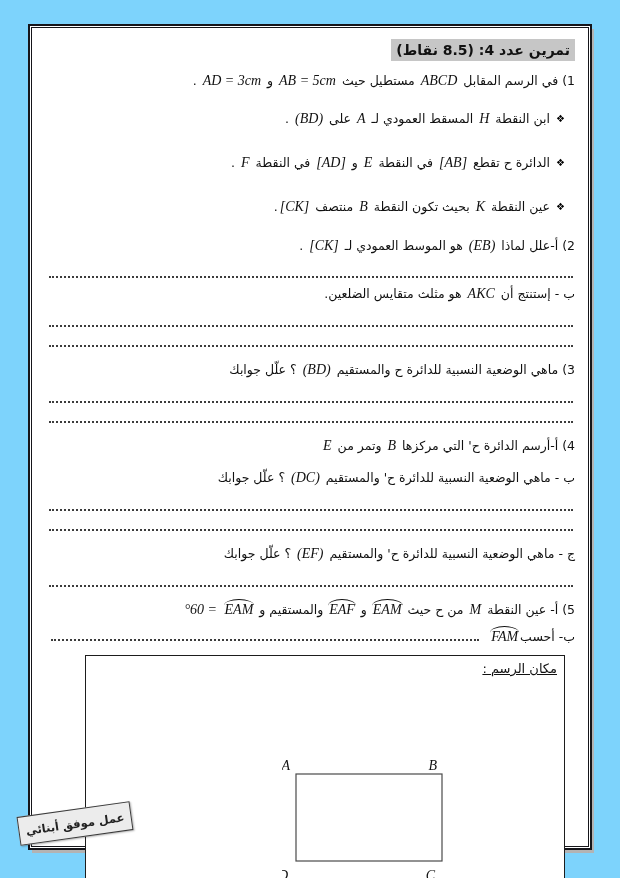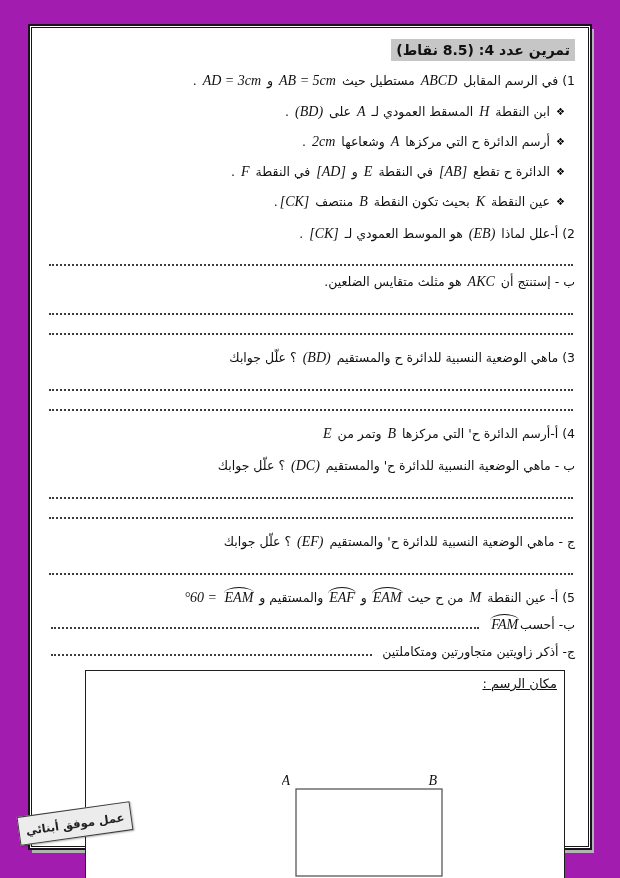--- a/index.html
+++ b/index.html
@@ -1,17 +1,17 @@
 <!DOCTYPE html>
 <html lang="ar"><head>
 <meta charset="utf-8">
 <style>
   html,body{margin:0;padding:0;background:#ffffff;}
   .sheet{
-    position:relative;width:620px;height:878px;background:#a21caf;overflow:hidden;
+    position:relative;width:620px;height:878px;background:#7dd3fc;overflow:hidden;
     font-family:"DejaVu Sans",sans-serif;color:#111;
   }
   .frame{
     position:absolute;left:28px;top:24px;width:560px;height:822px;
     border:2px solid #15151a;
     box-shadow:3px 4px 0 -1px #b3b3b3;
     background:#fff;
   }
   .frame-inner{position:absolute;inset:1px;border:1px solid #15151a;}
   .content{
@@ -20,21 +20,21 @@
   }
   .title-row{margin:2px 0 4px 0;}
   .title{
     display:inline-block;background:#c6c6c6;font-weight:bold;font-size:14px;
     padding:2px 5px 1px 5px;
   }
   .ln{margin:6px 0;text-align:right;}
   .ln.first{margin-top:10px;}
   .ln.sp{margin-top:13px;}
   .bullets{margin:4px 0 2px 0;padding-right:10px;}
-  .bl{margin:14px 0;line-height:16px;}
+  .bl{margin:14px 0;line-height:30px;}
   .bullet-glyph{font-size:10px;margin-left:6px;vertical-align:1px;color:#000;}
   
   .m{
     font-family:"Liberation Serif","DejaVu Serif",serif;
     font-style:italic;font-size:14px;padding:0 2px;white-space:nowrap;
   }
   .mgroup{white-space:nowrap;}
   .hat{position:relative;display:inline-block;line-height:1;}
   .hat::before{
     content:"";position:absolute;left:1px;right:1px;top:-4px;height:6px;
@@ -83,23 +83,20 @@
 
         <div class="ln first">
           <span>1) في الرسم المقابل </span><span class="m">ABCD</span><span> مستطيل حيث </span><span class="m">AB = 5cm</span><span> و </span><span class="m">AD = 3cm</span><span> .</span>
         </div>
 
         <div class="bullets">
           <div class="bl">
             <span class="bullet-glyph">❖</span><span>ابن النقطة </span><span class="m">H</span><span> المسقط العمودي لـ </span><span class="m">A</span><span> على </span><span class="m">(BD)</span><span> .</span>
           </div>
           <div class="bl">
-            <span class="bullet-glyph">❖</span><span>أرسم الدائرة ح التي مركزها </span><span class="m">A</span><span> وشعاعها </span><span class="m">2cm</span><span> .</span>
-          </div>
-          <div class="bl">
             <span class="bullet-glyph">❖</span><span>الدائرة ح تقطع </span><span class="m">[AB]</span><span> في النقطة </span><span class="m">E</span><span> و </span><span class="m">[AD]</span><span> في النقطة </span><span class="m">F</span><span> .</span>
           </div>
           <div class="bl">
             <span class="bullet-glyph">❖</span><span>عين النقطة </span><span class="m">K</span><span> بحيث تكون النقطة </span><span class="m">B</span><span> منتصف </span><span class="m">[CK]</span><span>.</span>
           </div>
         </div>
 
         <div class="ln sp">
           <span>2) أ-علل لماذا </span><span class="m">(EB)</span><span> هو الموسط العمودي لـ </span><span class="m">[CK]</span><span> .</span>
         </div>
@@ -135,24 +132,20 @@
         <div class="ln sp">
           <span>5) أ- عين النقطة </span><span class="m">M</span><span> من ح حيث </span><span class="mgroup"><span class="m hat">EAM</span></span><span> و </span><span class="mgroup"><span class="m hat">EAF</span></span><span> والمستقيم و </span><span class="mgroup"><span class="m hat">EAM</span><span class="m"> = 60°</span></span>
         </div>
 
         <div class="flexln">
           <span>ب- أحسب </span>
           <span class="mgroup"><span class="m hat">FAM</span></span>
           <div class="leader"></div>
         </div>
 
-        <div class="flexln">
-          <span>ج- أذكر زاويتين متجاورتين ومتكاملتين </span>
-          <div class="leader"></div>
-        </div>
 
         <div class="drawbox">
           <div class="drawbox-label">مكان الرسم :</div>
           <svg class="figure" width="180" height="136" viewBox="0 0 180 136">
             <rect x="14" y="18" width="146" height="87" fill="none" stroke="#4a4a4a" stroke-width="1.2"></rect>
             <text x="8" y="14">A</text>
             <text x="155" y="14">B</text>
             <text x="6" y="124">D</text>
             <text x="153" y="124">C</text>
           </svg>

